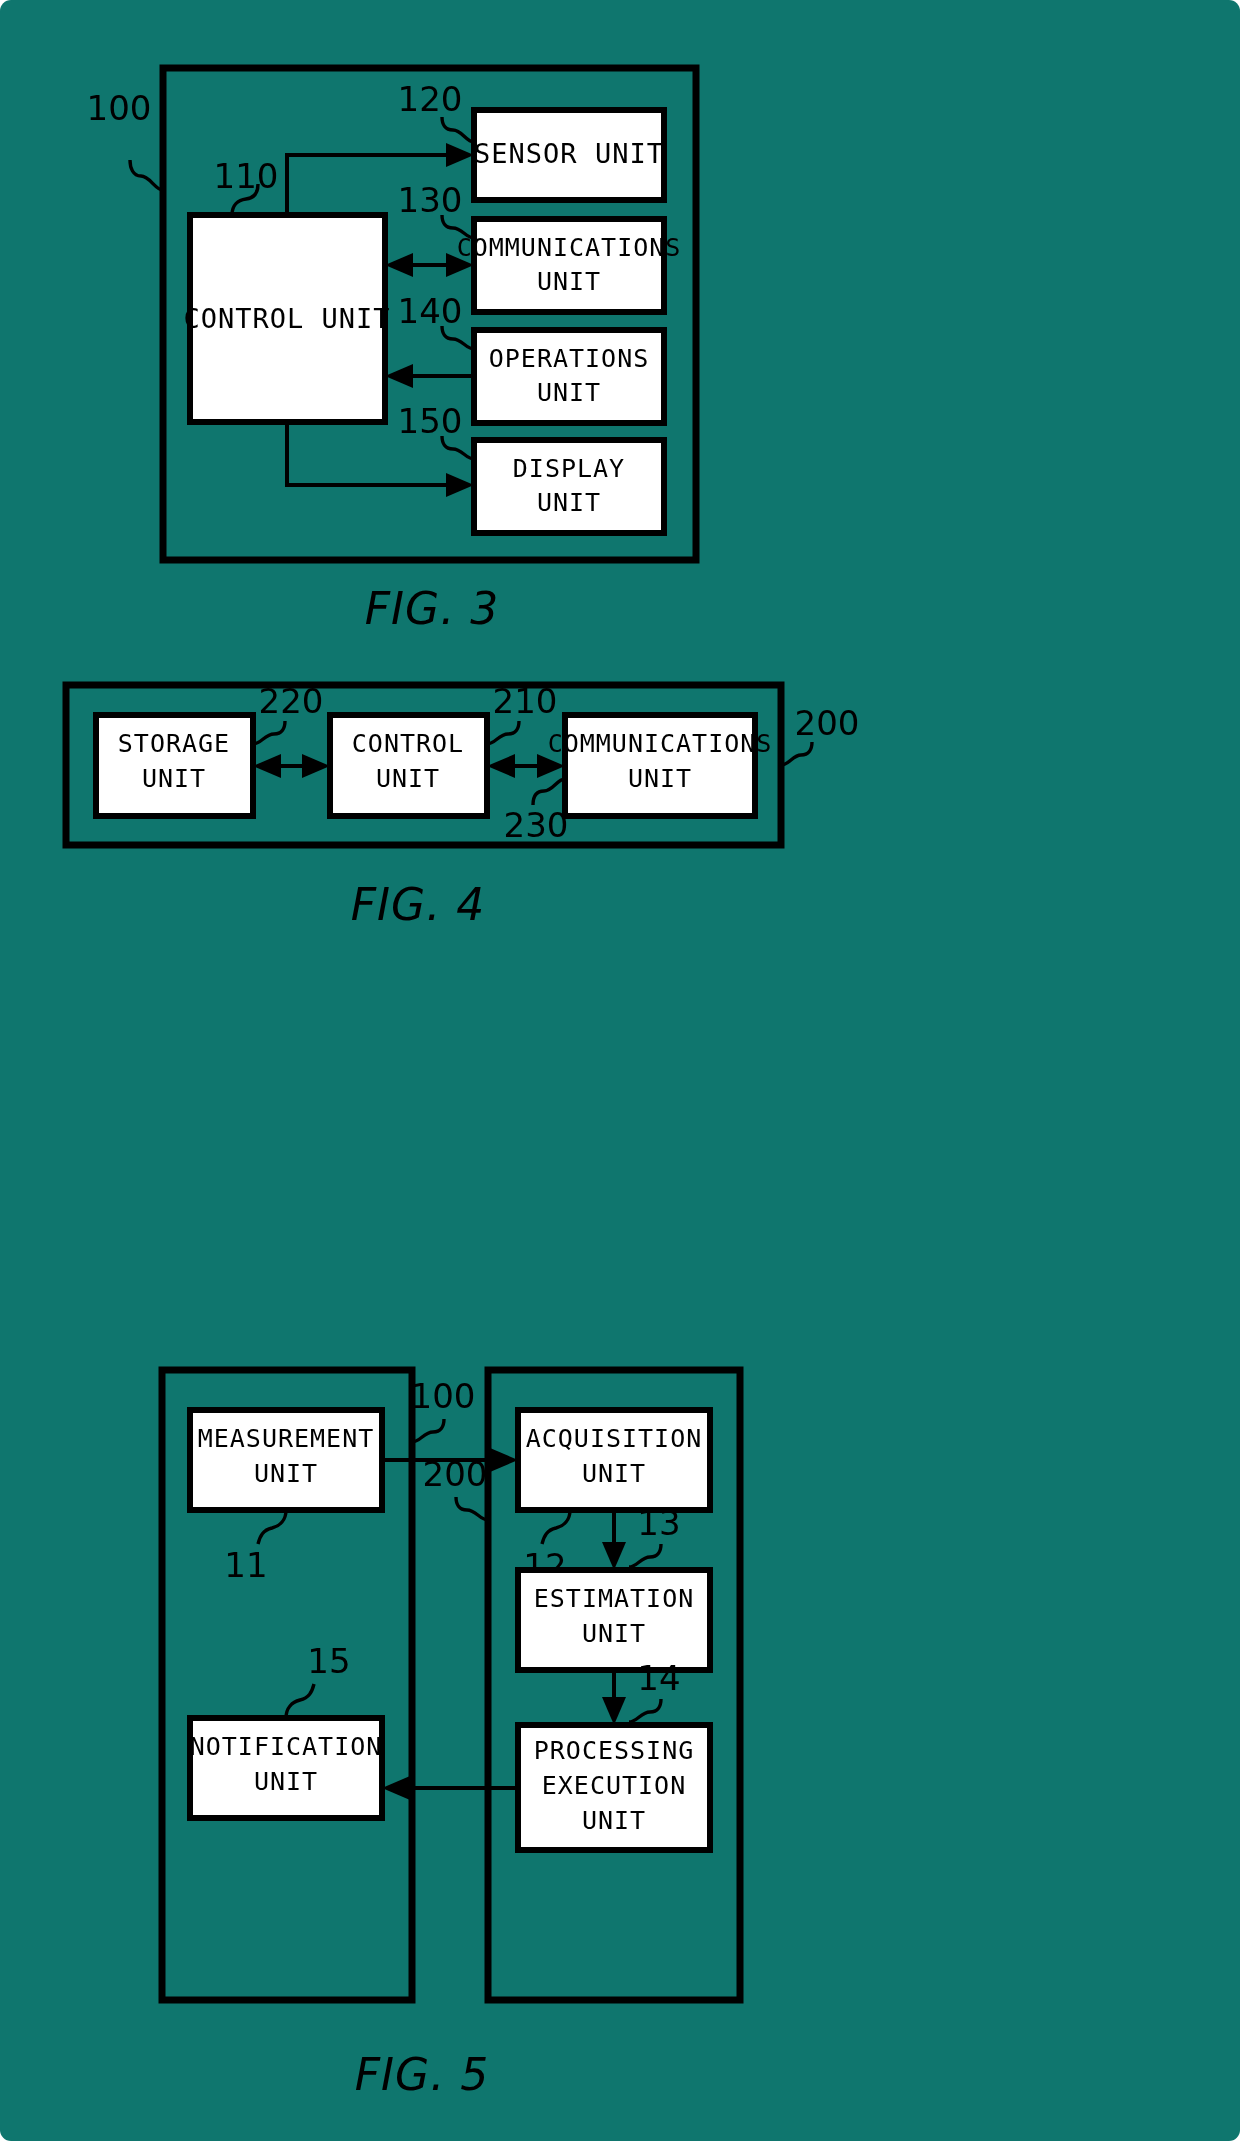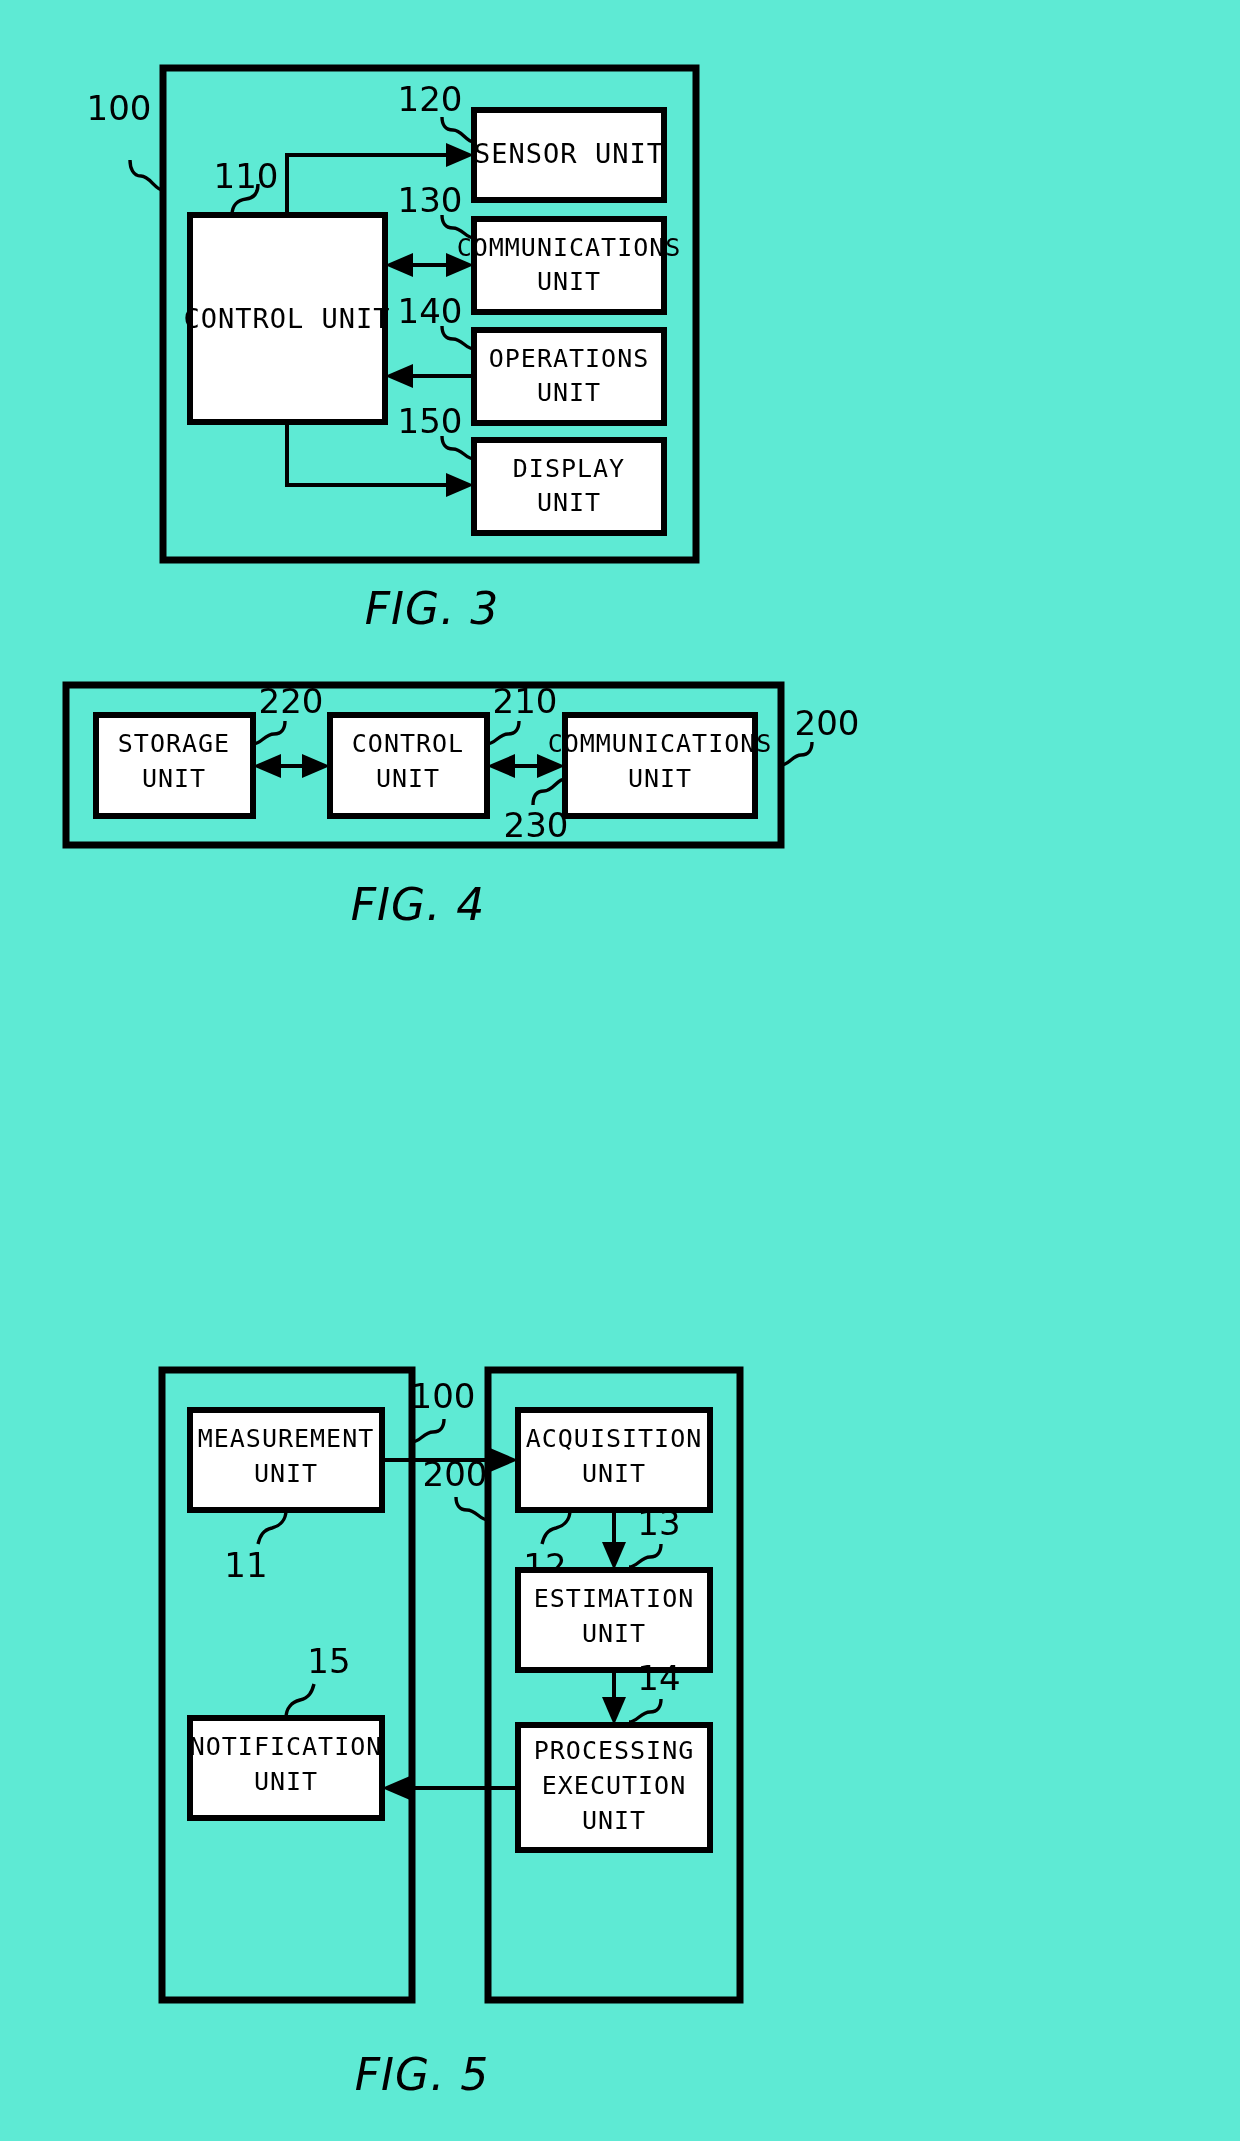--- a/index.html
+++ b/index.html
@@ -11,21 +11,22 @@
     width: 1240px;
     height: 2141px;
     font-family: "DejaVu Sans Mono", monospace;
     position: relative;
     overflow: hidden;
   }
   .page {
     position: relative;
     width: 1240px;
     height: 2141px;
-    background: #5eead4;
+    background: #0f766e;
+    border-radius: 11px;
   }
   svg.figure {
     position: absolute;
     left: 0;
     top: 0;
     display: block;
   }
   .box-label {
     font-family: "DejaVu Sans Mono", monospace;
     font-size: 27px;

